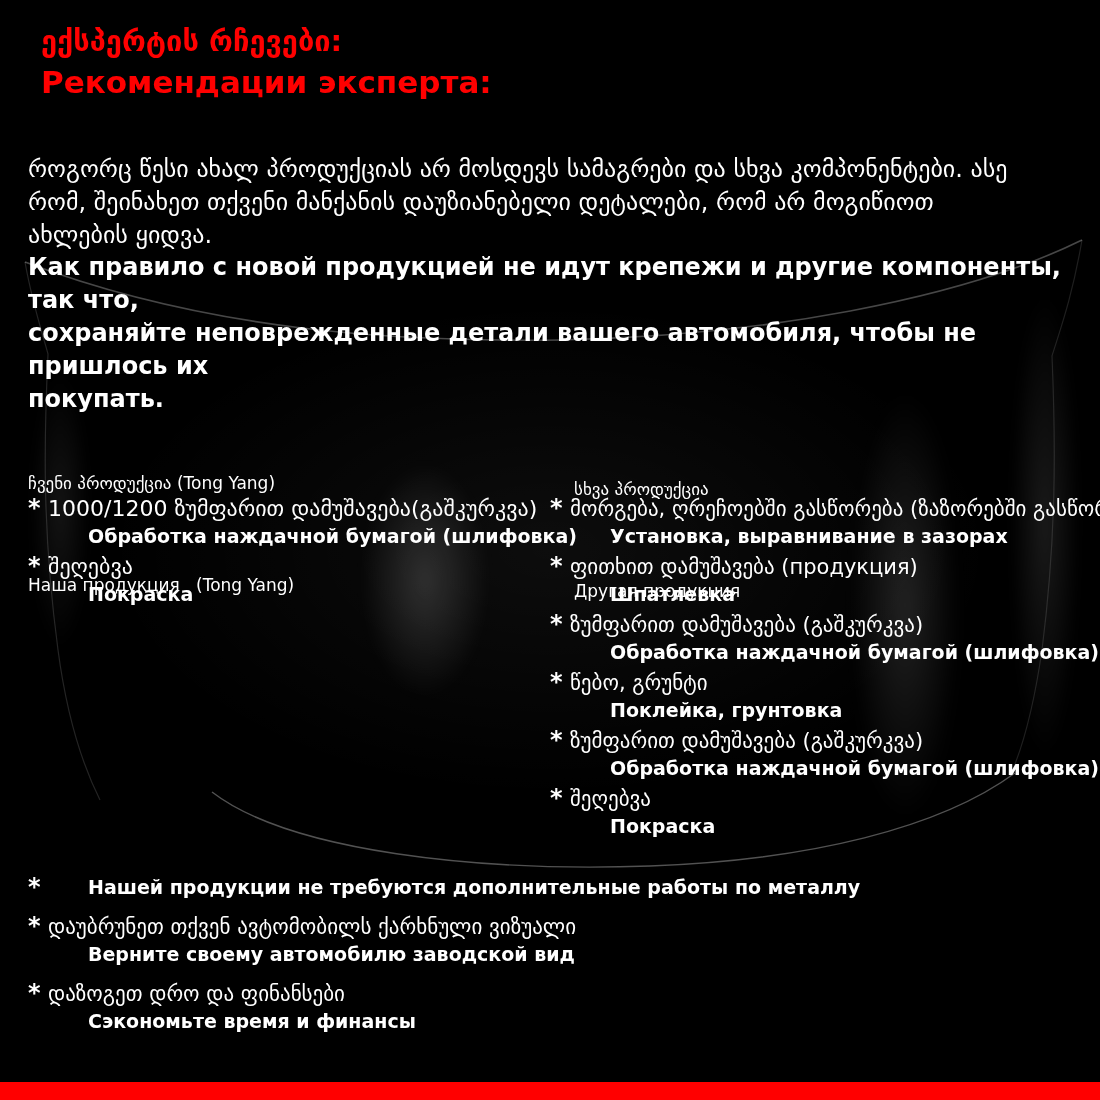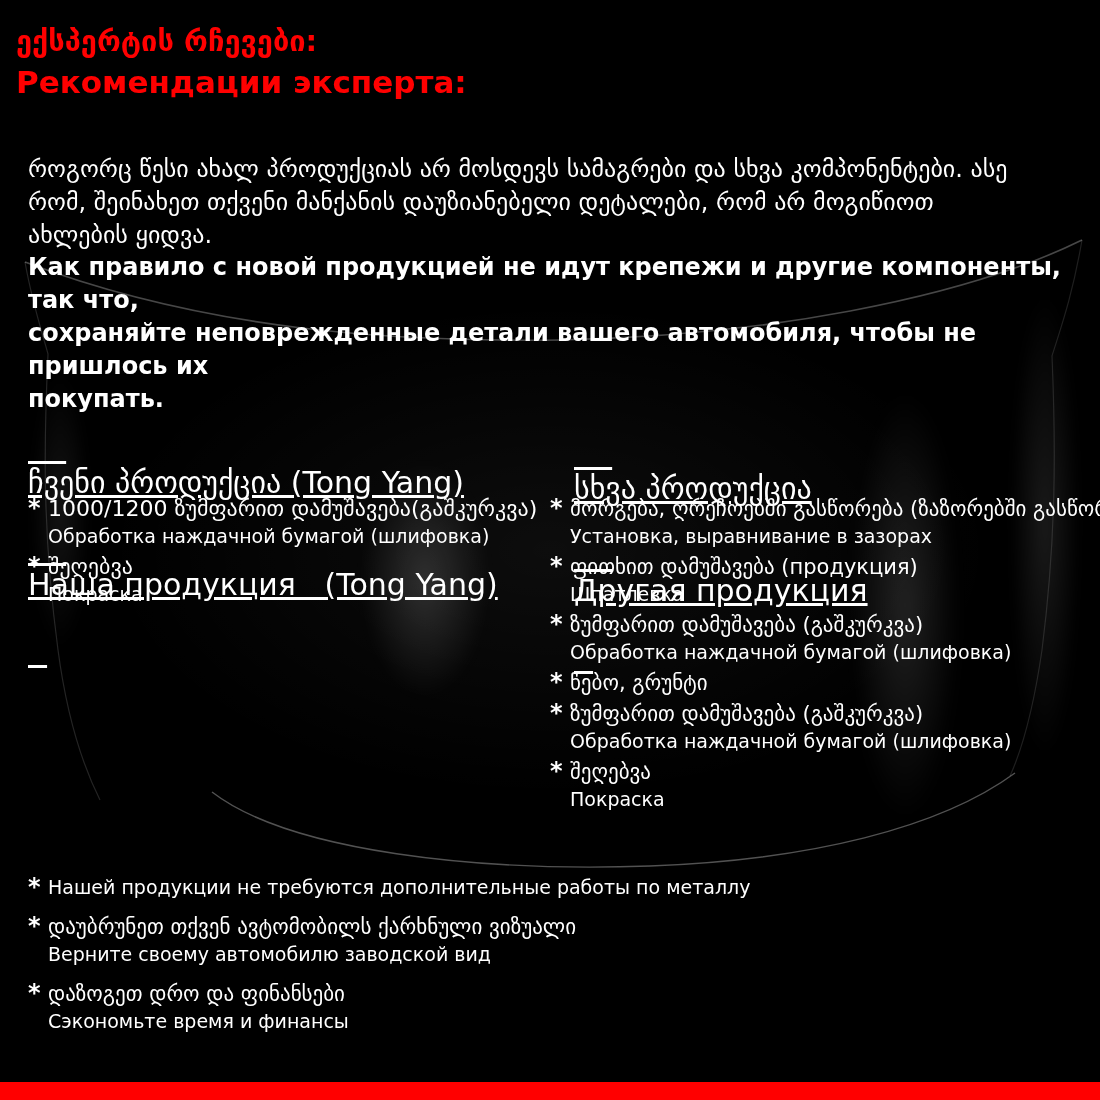--- a/index.html
+++ b/index.html
@@ -19,39 +19,39 @@
     background:radial-gradient(ellipse at 50% 50%,rgba(255,255,255,0.13),rgba(0,0,0,0) 70%);
     filter:blur(7px);}
   .sheen-right{left:1010px;top:290px;width:70px;height:470px;
     background:radial-gradient(ellipse at 50% 50%,rgba(255,255,255,0.10),rgba(0,0,0,0) 70%);
     filter:blur(5px);}
   .sheen-edge-left{left:30px;top:370px;width:60px;height:280px;
     background:radial-gradient(ellipse at 50% 50%,rgba(255,255,255,0.08),rgba(0,0,0,0) 70%);
     filter:blur(5px);}
   .bg-svg{position:absolute;left:0;top:0;pointer-events:none;}
   
-  .title{position:absolute;left:16px;color:#ff0000;font-weight:bold;text-align:center;}
+  .title{position:absolute;left:41px;color:#ff0000;font-weight:bold;text-align:center;}
   .title-ka{top:24px;font-size:29px;}
   .title-ru{top:64px;font-size:31px;}
   
   .intro{position:absolute;left:28px;white-space:pre-wrap;}
   .intro-ka{top:153px;width:1060px;font-size:24px;line-height:33px;}
   .intro-ru{top:251px;width:1065px;font-size:24px;line-height:33px;font-weight:bold;}
   
-  .col-header{position:absolute;font-size:30px;line-height:34px;white-space:pre-wrap;text-decoration:underline;}
+  .col-header{position:absolute;font-size:17px;line-height:34px;white-space:pre-wrap;}
   .col-header-left{left:28px;top:398px;}
   .col-header-right{left:574px;top:404px;}
   .list{position:absolute;}
   .list-left{left:28px;top:495px;width:515px;}
   .list-right{left:550px;top:495px;width:548px;}
   .item{display:flex;align-items:flex-start;margin-bottom:3px;}
   .ast{flex:none;width:20px;font-size:24px;font-weight:bold;line-height:26px;}
   .line-ka{font-size:22px;line-height:28px;white-space:nowrap;}
   .list-right .line-ka{font-size:21px;}
-  .line-ru{font-size:19px;line-height:27px;font-weight:normal;white-space:nowrap;}
+  .line-ru{font-size:19px;line-height:27px;font-weight:bold;white-space:nowrap;margin-left:40px;}
   
   .footer-list{position:absolute;left:28px;top:874px;width:1050px;}
   .footer-list .item{margin-bottom:12px;}
   .footer-list .line-ka{font-size:21px;line-height:28px;}
   .footer-list .line-ru{font-size:19px;line-height:27px;}
   
   .red-bar{position:absolute;left:0;right:0;bottom:0;height:18px;background:#ff0000;}
 </style>
 </head>
 <body>
@@ -126,20 +126,21 @@
       <span class="ast">*</span>
       <div>
         <div class="line-ka">ზუმფარით დამუშავება (გაშკურკვა)</div>
         <div class="line-ru">Обработка наждачной бумагой (шлифовка)</div>
       </div>
     </div>
     <div class="item">
       <span class="ast">*</span>
       <div>
         <div class="line-ka">წებო, გრუნტი</div>
+        <div class="line-ru">Поклейка, грунтовка</div>
       </div>
     </div>
     <div class="item">
       <span class="ast">*</span>
       <div>
         <div class="line-ka">ზუმფარით დამუშავება (გაშკურკვა)</div>
         <div class="line-ru">Обработка наждачной бумагой (шлифовка)</div>
       </div>
     </div>
     <div class="item">

